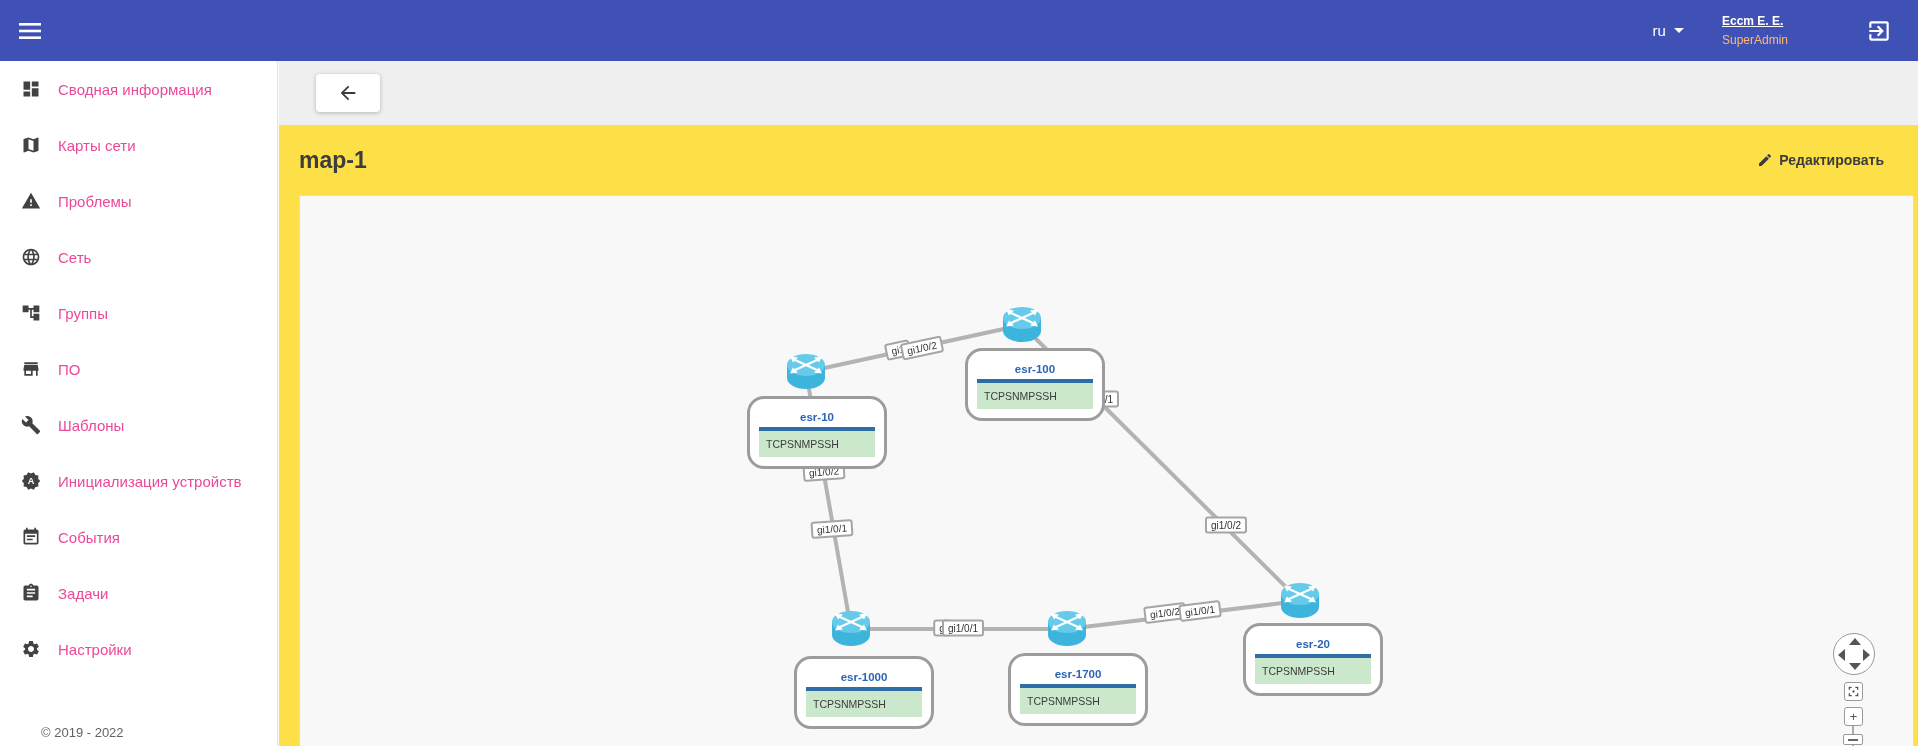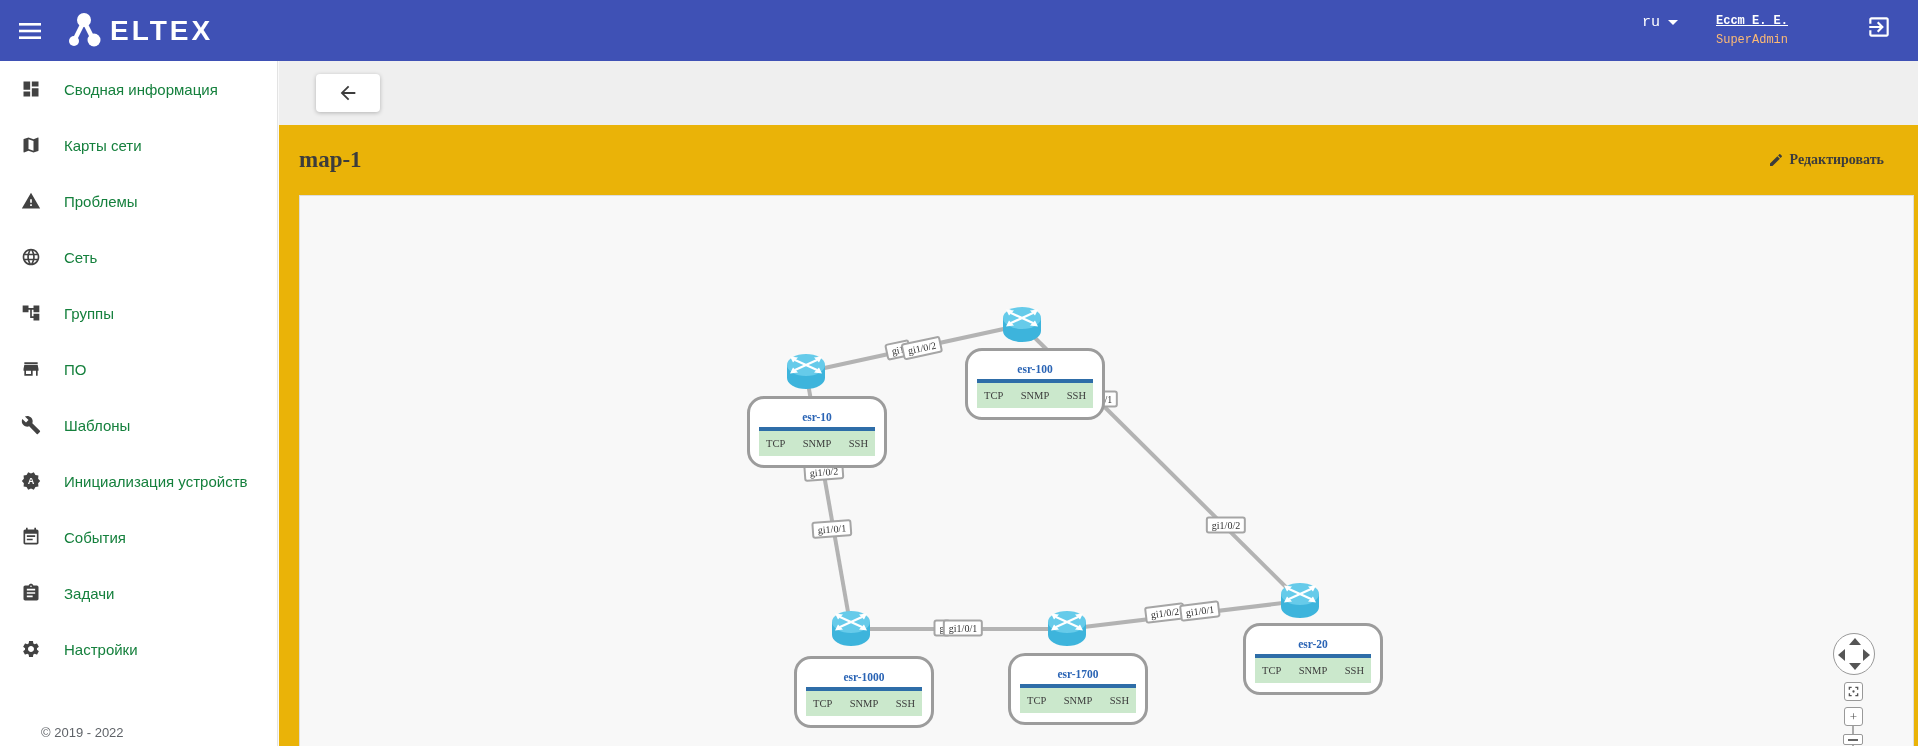--- a/index.html
+++ b/index.html
@@ -6,60 +6,60 @@
   html,body { width:1918px; height:746px; overflow:hidden;
     font-family:"Liberation Sans", sans-serif; background:#fafafa; }
 
   
   .topbar { position:absolute; left:0; top:0; width:1918px; height:61px;
     background:#3f51b5; display:flex; align-items:center; color:#fff; z-index:50; }
   .burger { width:44px; height:44px; margin-left:8px; display:flex; align-items:center;
     justify-content:center; cursor:pointer; border-radius:50%; }
   .brand { display:flex; align-items:center; margin-left:14px; gap:8px; }
   .brand-text { font-size:28px; font-weight:bold; letter-spacing:3px; }
-  .topbar-right { margin-left:auto; display:flex; align-items:flex-start;font-family:Liberation Mono, monospace; }
+  .topbar-right { margin-left:auto; display:flex; align-items:center; }
   .lang { display:flex; align-items:center; gap:8px; font-size:15px; cursor:pointer; }
   .caret { width:0; height:0; border-left:5px solid transparent; border-right:5px solid transparent;
     border-top:5px solid #fff; }
   .userbox { margin-left:38px; text-align:left; }
   .username { font-size:12px; font-weight:bold; text-decoration:underline; cursor:pointer; }
   .userrole { font-size:12px; margin-top:5px; color:#fdba74; }
   .logout { margin-left:78px; margin-right:26px; cursor:pointer; display:flex; }
 
   
   .sidebar { position:absolute; left:0; top:61px; width:278px; bottom:0; background:#fff;
     border-right:1px solid #e3e3e3; z-index:40; }
   .side-item { height:56px; display:flex; align-items:center; padding-left:20px; cursor:pointer; }
   .sicon { width:22px; height:22px; display:flex; align-items:center; justify-content:center; }
-  .slabel { margin-left:22px; font-size:15px; color:#15803d; white-space:nowrap; }
+  .slabel { margin-left:16px; font-size:15px; color:#ec4899; white-space:nowrap; }
   .copyright { position:absolute; left:17px; bottom:6px; font-size:13px; color:#5f6368;margin-left:24px; }
 
   
-  .content { position:absolute; left:279px; top:61px; right:0; bottom:0; background:#eab308;font-family:Liberation Serif, serif; }
+  .content { position:absolute; left:279px; top:61px; right:0; bottom:0; background:#fde047; }
   .toolbar { height:64px; background:#efefef; display:flex; align-items:center; padding-left:37px; }
   .back-btn { width:64px; height:38px; background:#fff; border:none; border-radius:4px;
     box-shadow:0 1px 4px rgba(0,0,0,.25); display:flex; align-items:center; justify-content:center;
     cursor:pointer; }
   .title-row { height:70px; display:flex; align-items:center; padding:0 34px 0 20px; }
   .page-title { font-size:23px; font-weight:bold; color:#3c3c3c; }
   .edit-btn { margin-left:auto; display:flex; align-items:center; gap:6px; background:none;
     border:none; font-family:inherit; font-size:14px; font-weight:bold; color:#3c3c3c; cursor:pointer; }
 
   
   .map { position:absolute; left:20px; right:4px; top:134px; bottom:-10px; background:#f8f8f8;
     border:1px solid #ddd; overflow:hidden; }
   .links { position:absolute; left:0; top:0; z-index:1; }
   .elabel { position:absolute; z-index:3; background:#fff; border:2px solid #a5a5a5;
     border-radius:3px; font-size:10px; color:#333; padding:1px 4px; white-space:nowrap; }
   .elabel.under { z-index:2; }
   .dev { position:absolute; width:140px; z-index:4; background:#fff; border:3px solid #9c9c9c;
     border-radius:17px; padding:9px; cursor:pointer; }
   .dev-name { text-align:center; color:#2a64b5; font-size:11.5px; font-weight:bold; padding:3px 0 4px; }
   .dev-div { height:4px; background:#2e6da8; }
-  .dev-proto { background:#cbe8cc; display:flex; justify-content:space-between; padding:7px 7px;
+  .dev-proto { background:#cbe8cc; display:flex; padding:7px 7px;
     font-size:10.5px; color:#3c3c3c; }
   .router { position:absolute; z-index:5; cursor:pointer; }
 
   
   .compass { position:absolute; left:1533px; top:437px; width:42px; height:42px; border:1px solid #999;
     border-radius:50%; background:#fff; z-index:6; cursor:pointer; }
   .tri { position:absolute; width:0; height:0; }
   .tri-up   { left:15px; top:4px;  border-left:6px solid transparent; border-right:6px solid transparent; border-bottom:7px solid #555; }
   .tri-down { left:15px; bottom:4px; border-left:6px solid transparent; border-right:6px solid transparent; border-top:7px solid #555; }
   .tri-left { left:4px; top:15px; border-top:6px solid transparent; border-bottom:6px solid transparent; border-right:7px solid #555; }
@@ -95,30 +95,20 @@
 </svg>
 
 <header class="topbar">
   <div class="burger">
     <svg width="22" height="16" viewBox="0 0 22 16">
       <rect y="0" width="22" height="2.6" fill="#fff"></rect>
         <rect y="6.7" width="22" height="2.6" fill="#fff"></rect>
         <rect y="13.4" width="22" height="2.6" fill="#fff"></rect>
     </svg>
   </div>
-  <div class="brand">
-    <svg width="36" height="40" viewBox="0 0 36 40">
-      <line x1="18" y1="10" x2="9" y2="28" stroke="#fff" stroke-width="4.5"></line>
-      <line x1="18" y1="10" x2="27" y2="28" stroke="#fff" stroke-width="4.5"></line>
-      <circle cx="18" cy="9" r="7" fill="#fff"></circle>
-      <circle cx="8" cy="30" r="5" fill="#fff"></circle>
-      <circle cx="28" cy="29" r="6.5" fill="#fff"></circle>
-    </svg>
-    <span class="brand-text">ELTEX</span>
-  </div>
   <div class="topbar-right">
     <div class="lang">
       <span>ru</span>
       <span class="caret"></span>
     </div>
     <div class="userbox">
       <div class="username">Eccm E. E.</div>
       <div class="userrole">SuperAdmin</div>
     </div>
     <div class="logout">

